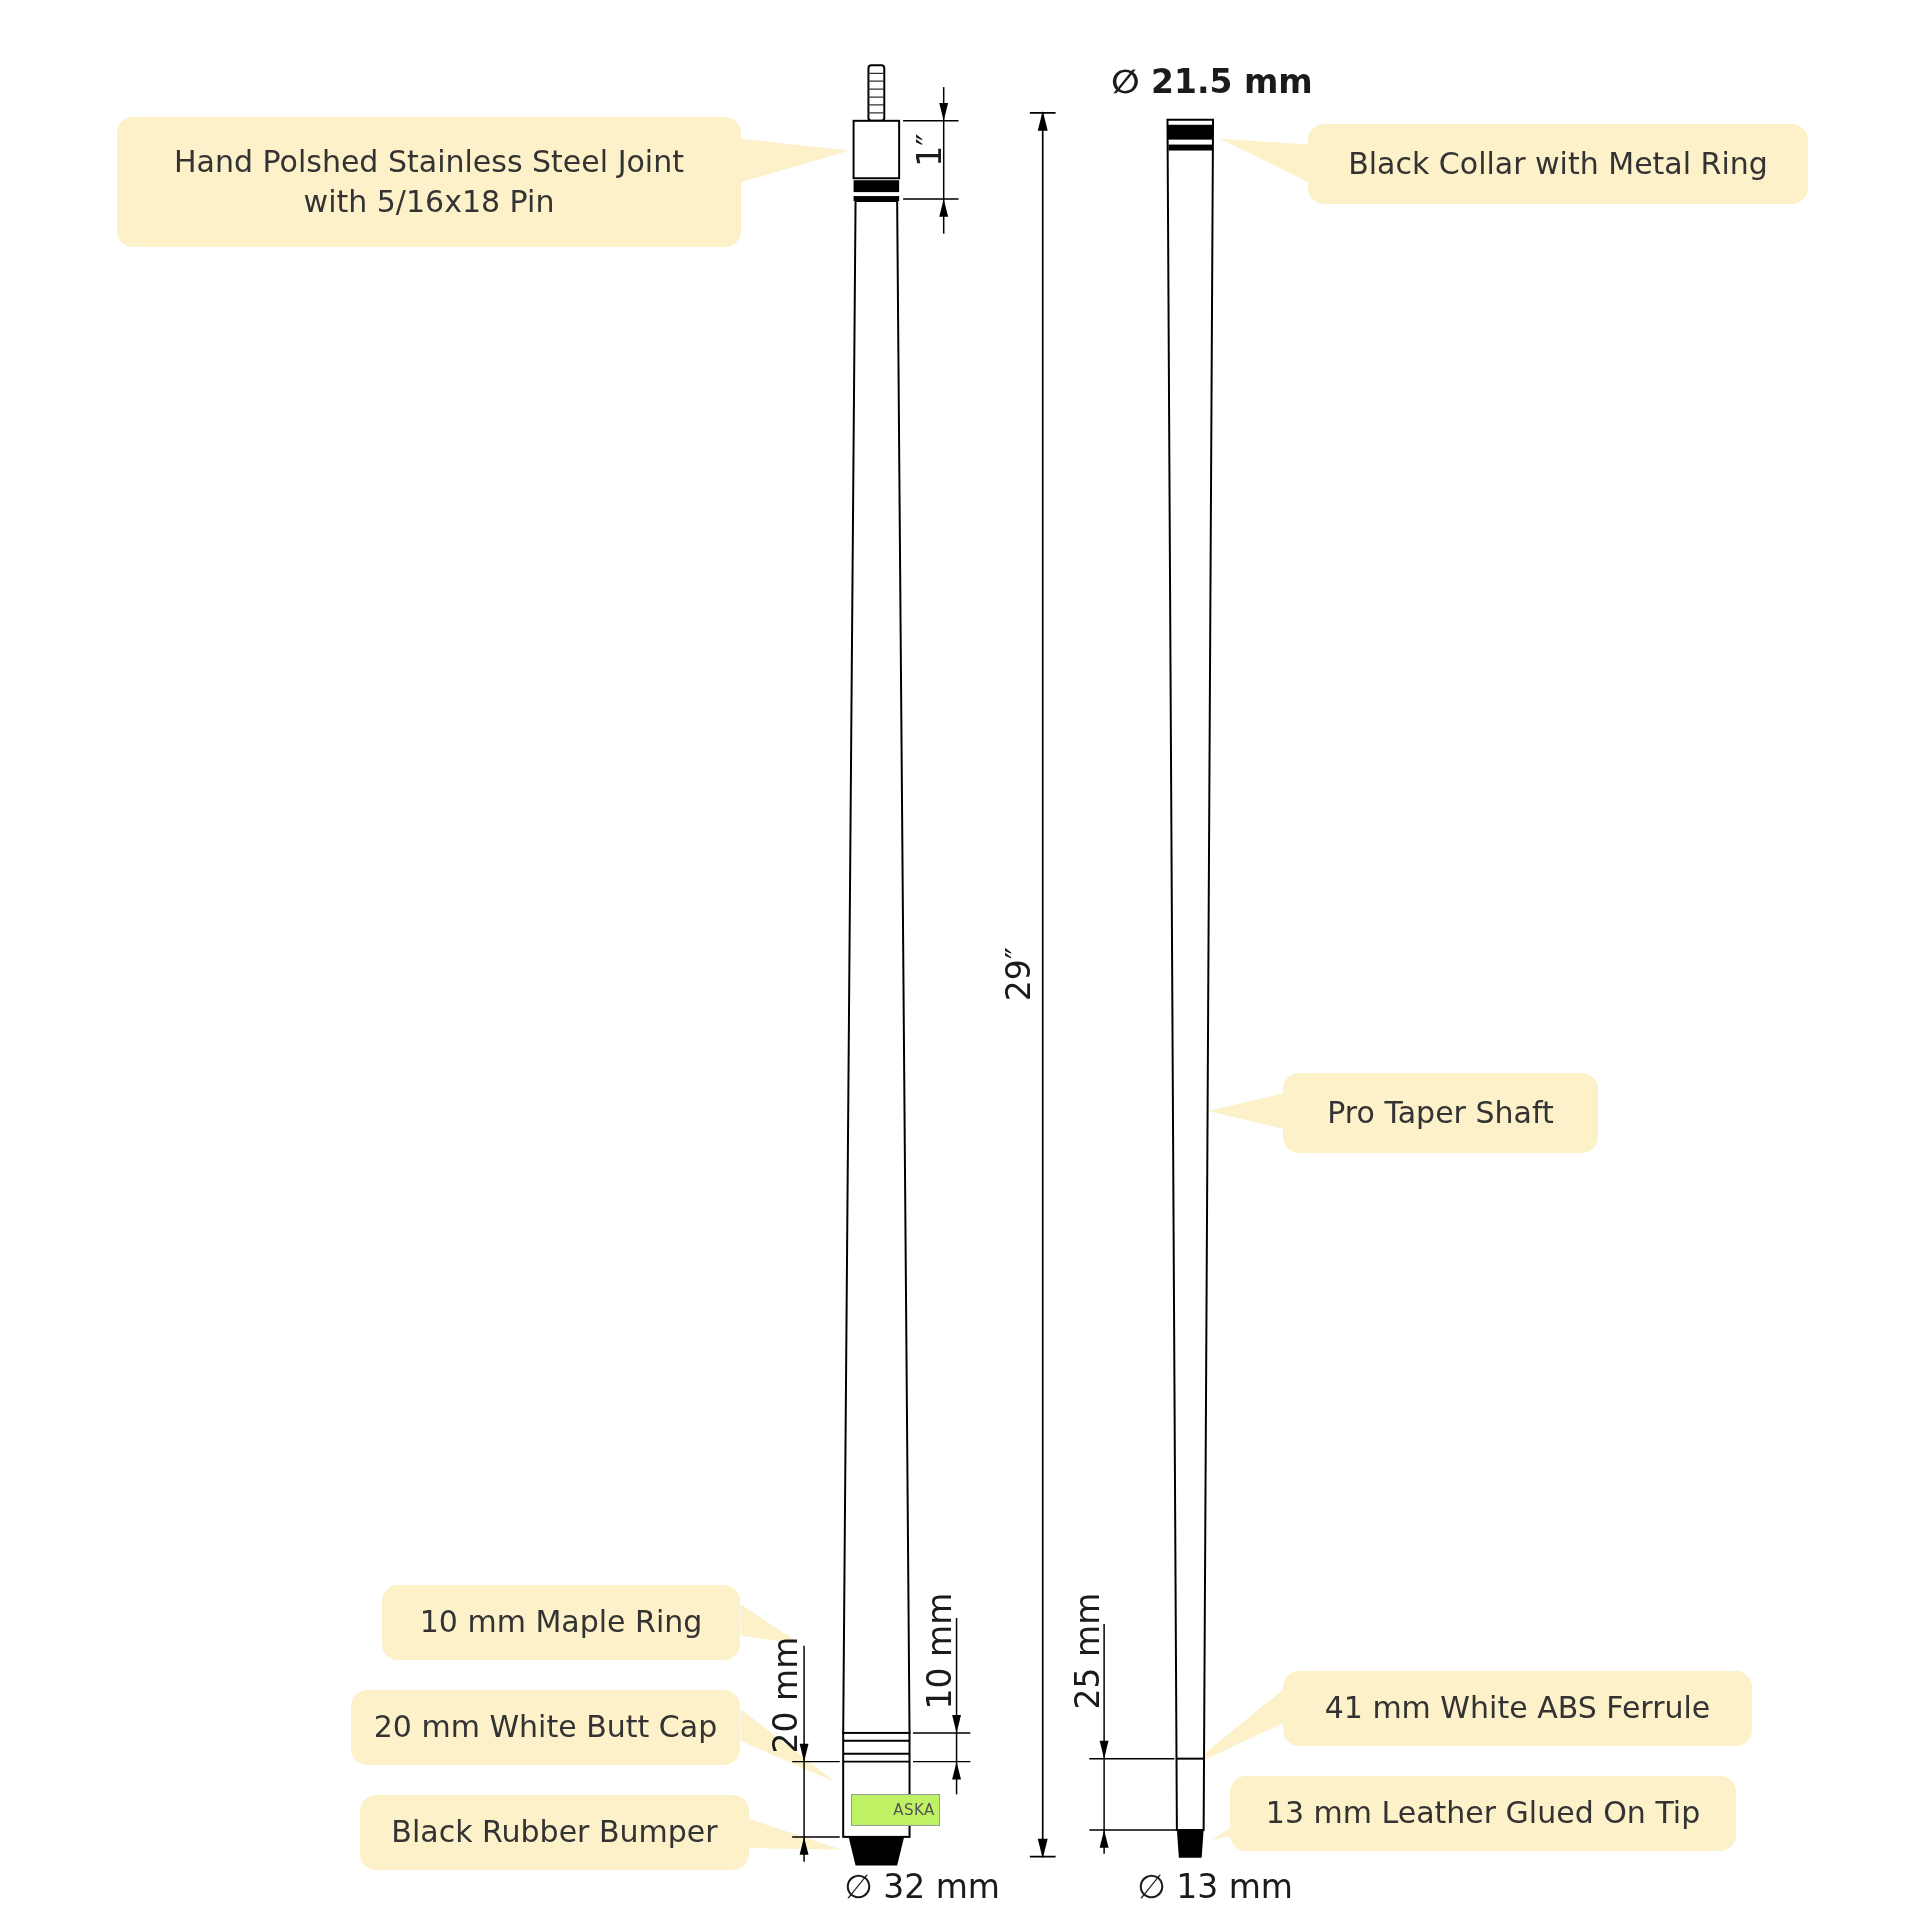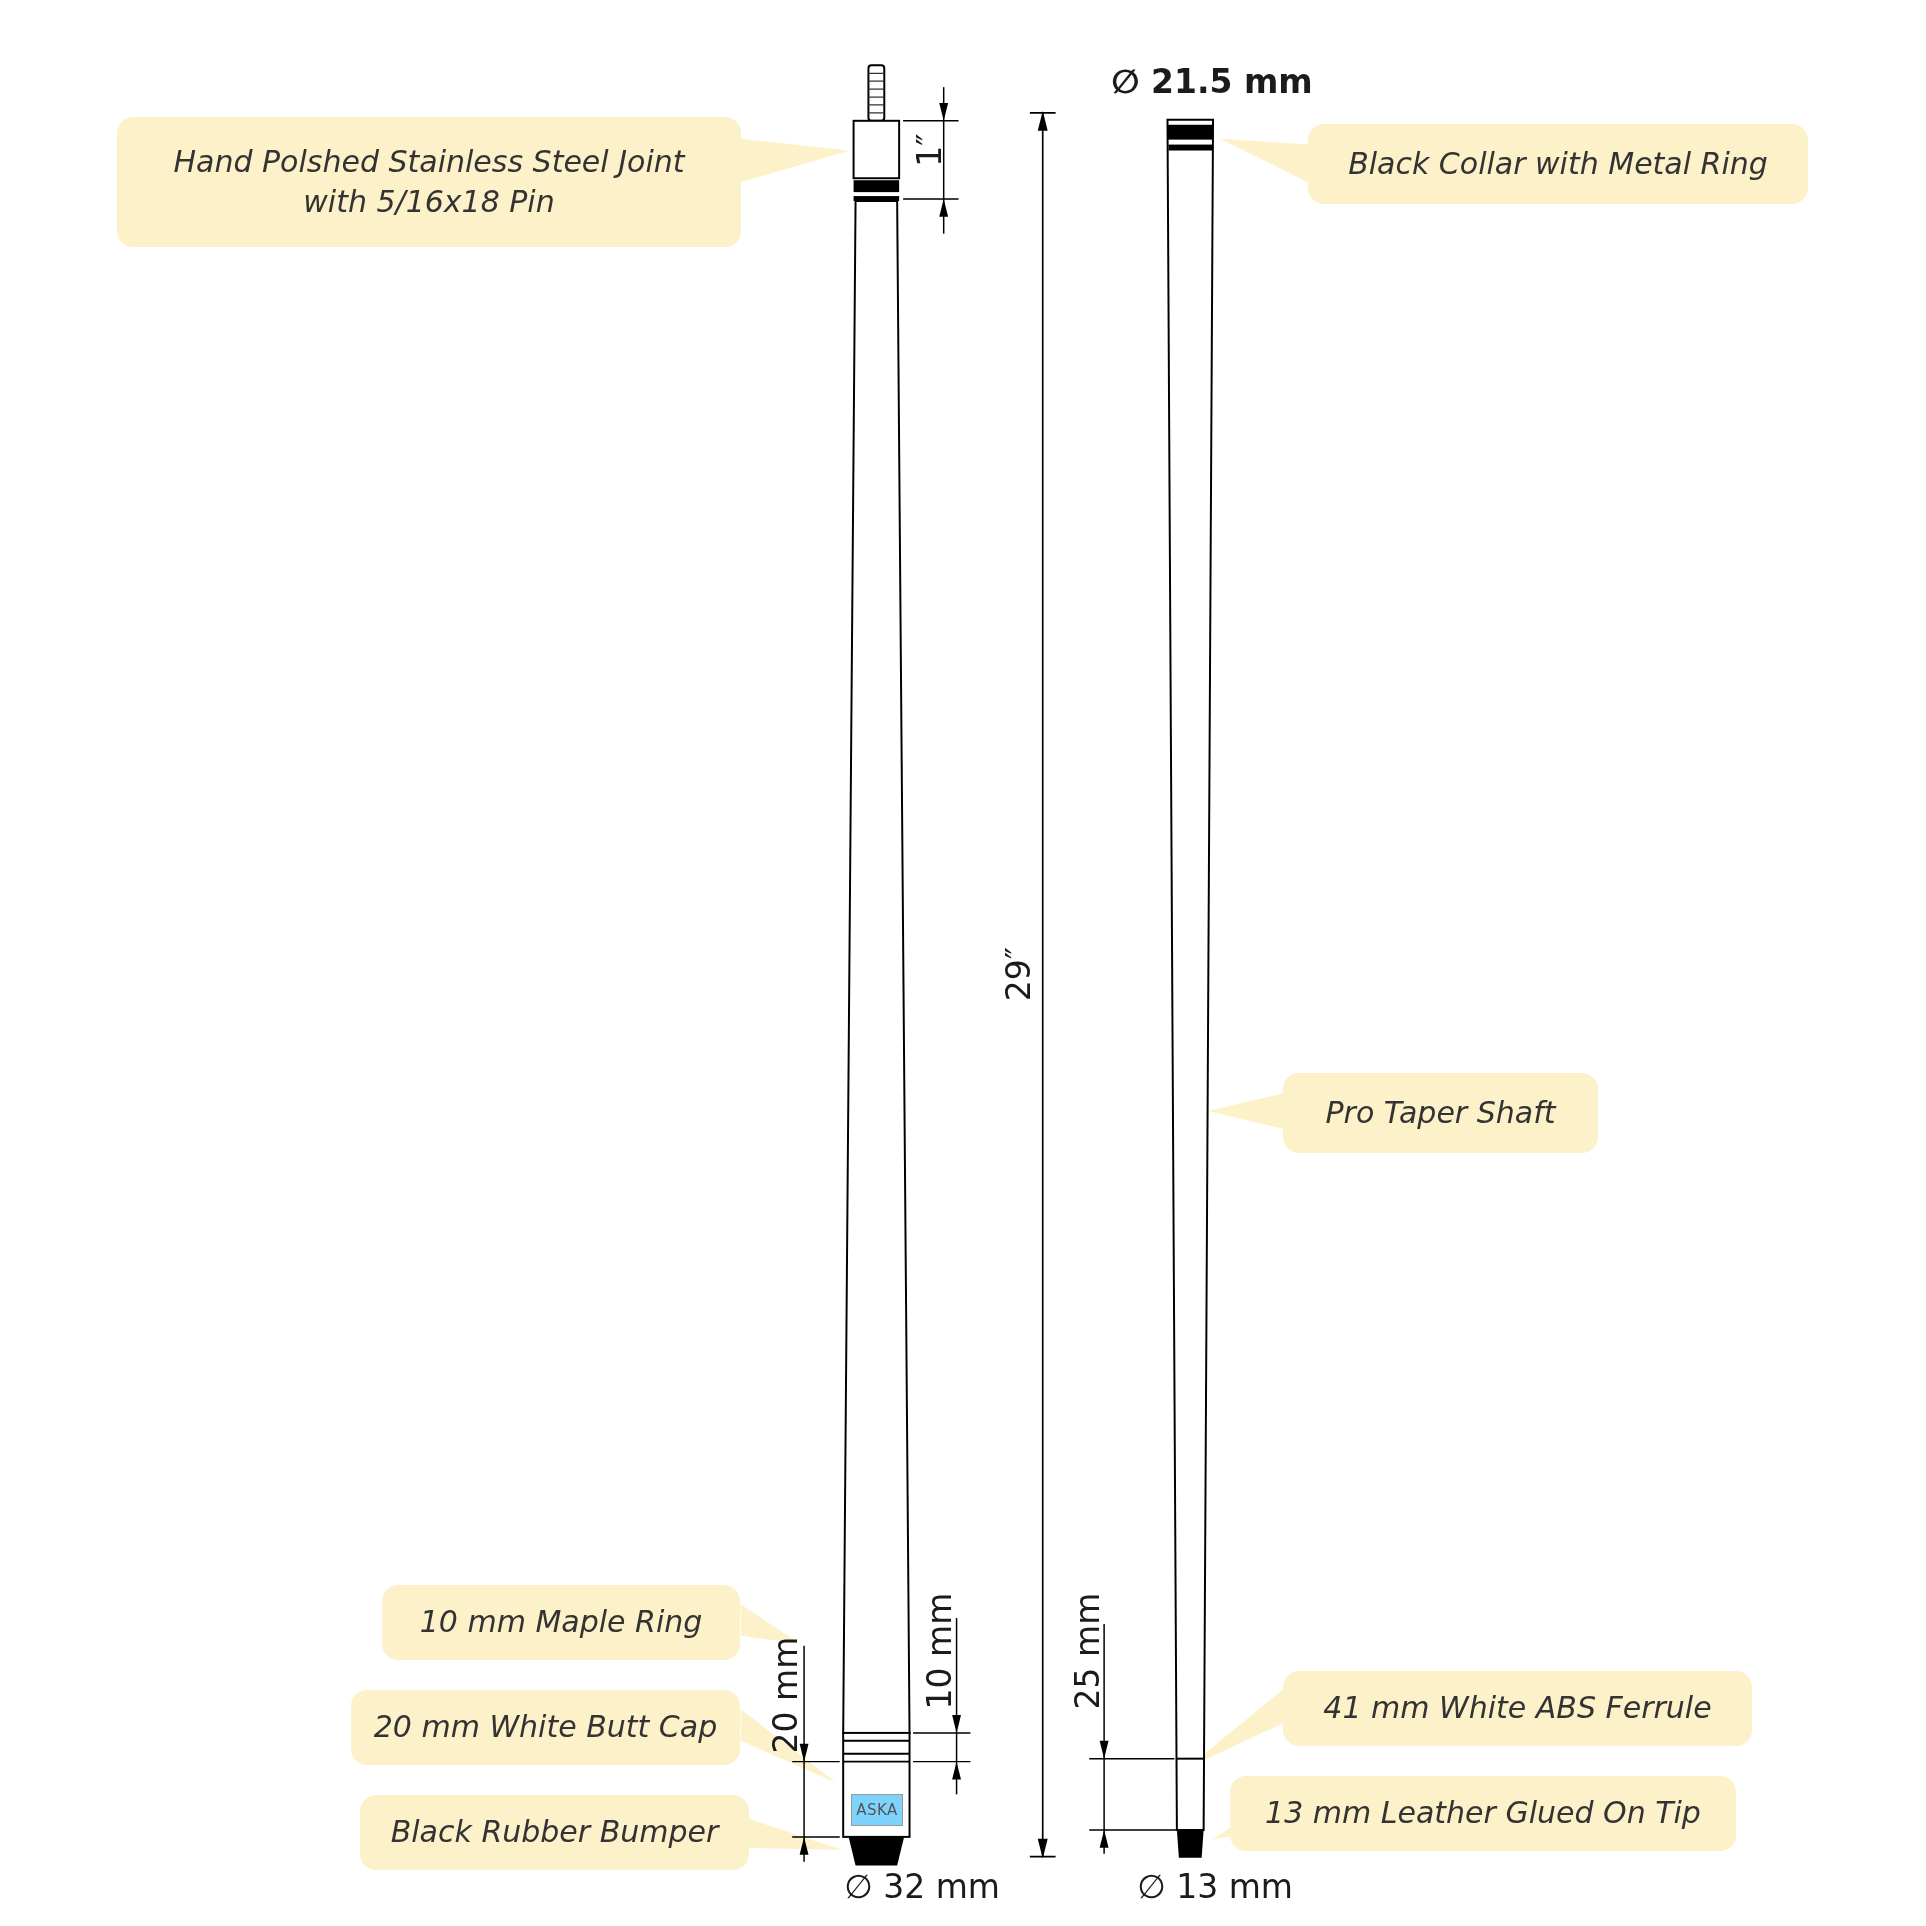--- a/index.html
+++ b/index.html
@@ -5,31 +5,31 @@
   html,body{margin:0;padding:0;background:#ffffff;}
   .canvas{
     position:relative;width:1927px;height:1927px;background:#ffffff;
     font-family:"DejaVu Sans","Liberation Sans",sans-serif;overflow:hidden;
   }
   svg.drawing{position:absolute;left:0;top:0;z-index:1;}
   .callout{
     position:absolute;background:#FCF1C9;border-radius:16px;
     display:flex;flex-direction:column;align-items:center;justify-content:center;
     text-align:center;font-size:30px;color:#333333;line-height:1.35;z-index:2;
-    padding:0 10px;box-sizing:border-box;font-style:italic;
+    padding:0 10px;box-sizing:border-box;
   }
   .dim-label{
     position:absolute;color:#1b1b1b;font-size:33px;white-space:nowrap;
     transform:translate(-50%,-50%);z-index:3;
   }
   .dim-label.vertical{transform:translate(-50%,-50%) rotate(-90deg);}
   .brand-label{
     position:absolute;left:851px;top:1794px;width:50px;height:30px;
-    font-size:15px;color:#555;background:#7dd3fc;border:1.5px solid #9a9a9a;
-    display:flex;align-items:center;justify-content:center;z-index:3;letter-spacing:0.5px;
+    font-size:15px;color:#555;background:#bef264;border:1.5px solid #9a9a9a;
+    display:flex;align-items:center;justify-content:center;z-index:3;letter-spacing:0.5px;padding-left:37px;
   }
 </style>
 </head>
 <body>
 
 <div class="canvas">
 
   <svg class="drawing" width="1927" height="1927" viewBox="0 0 1946 1946">
 
     <polygon points="748,140 748,184 858,152" fill="#FCF1C9"></polygon>

